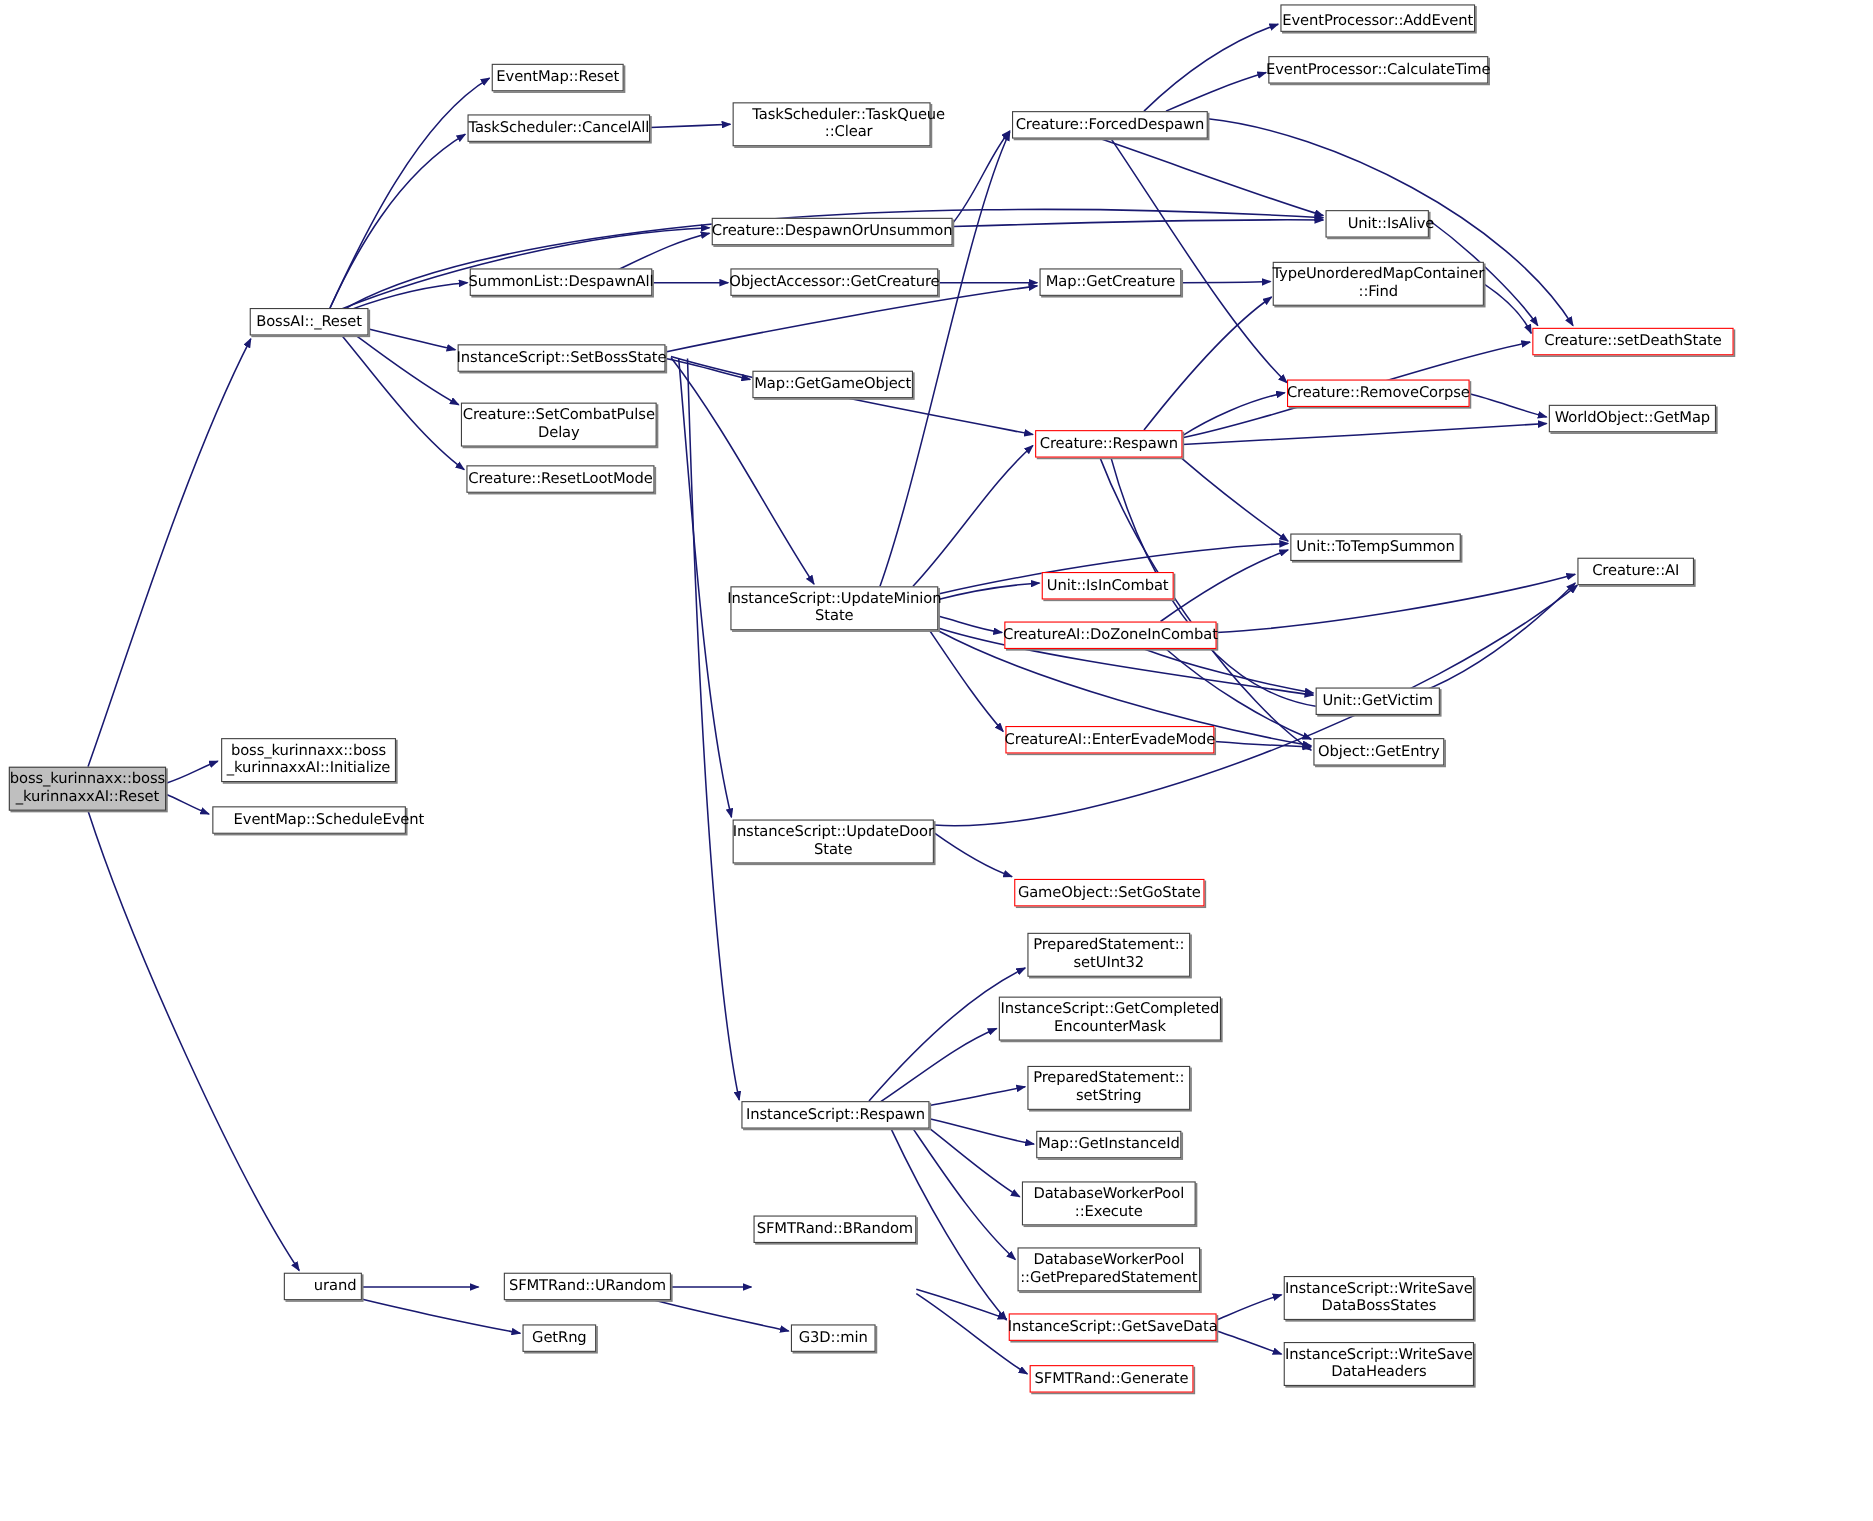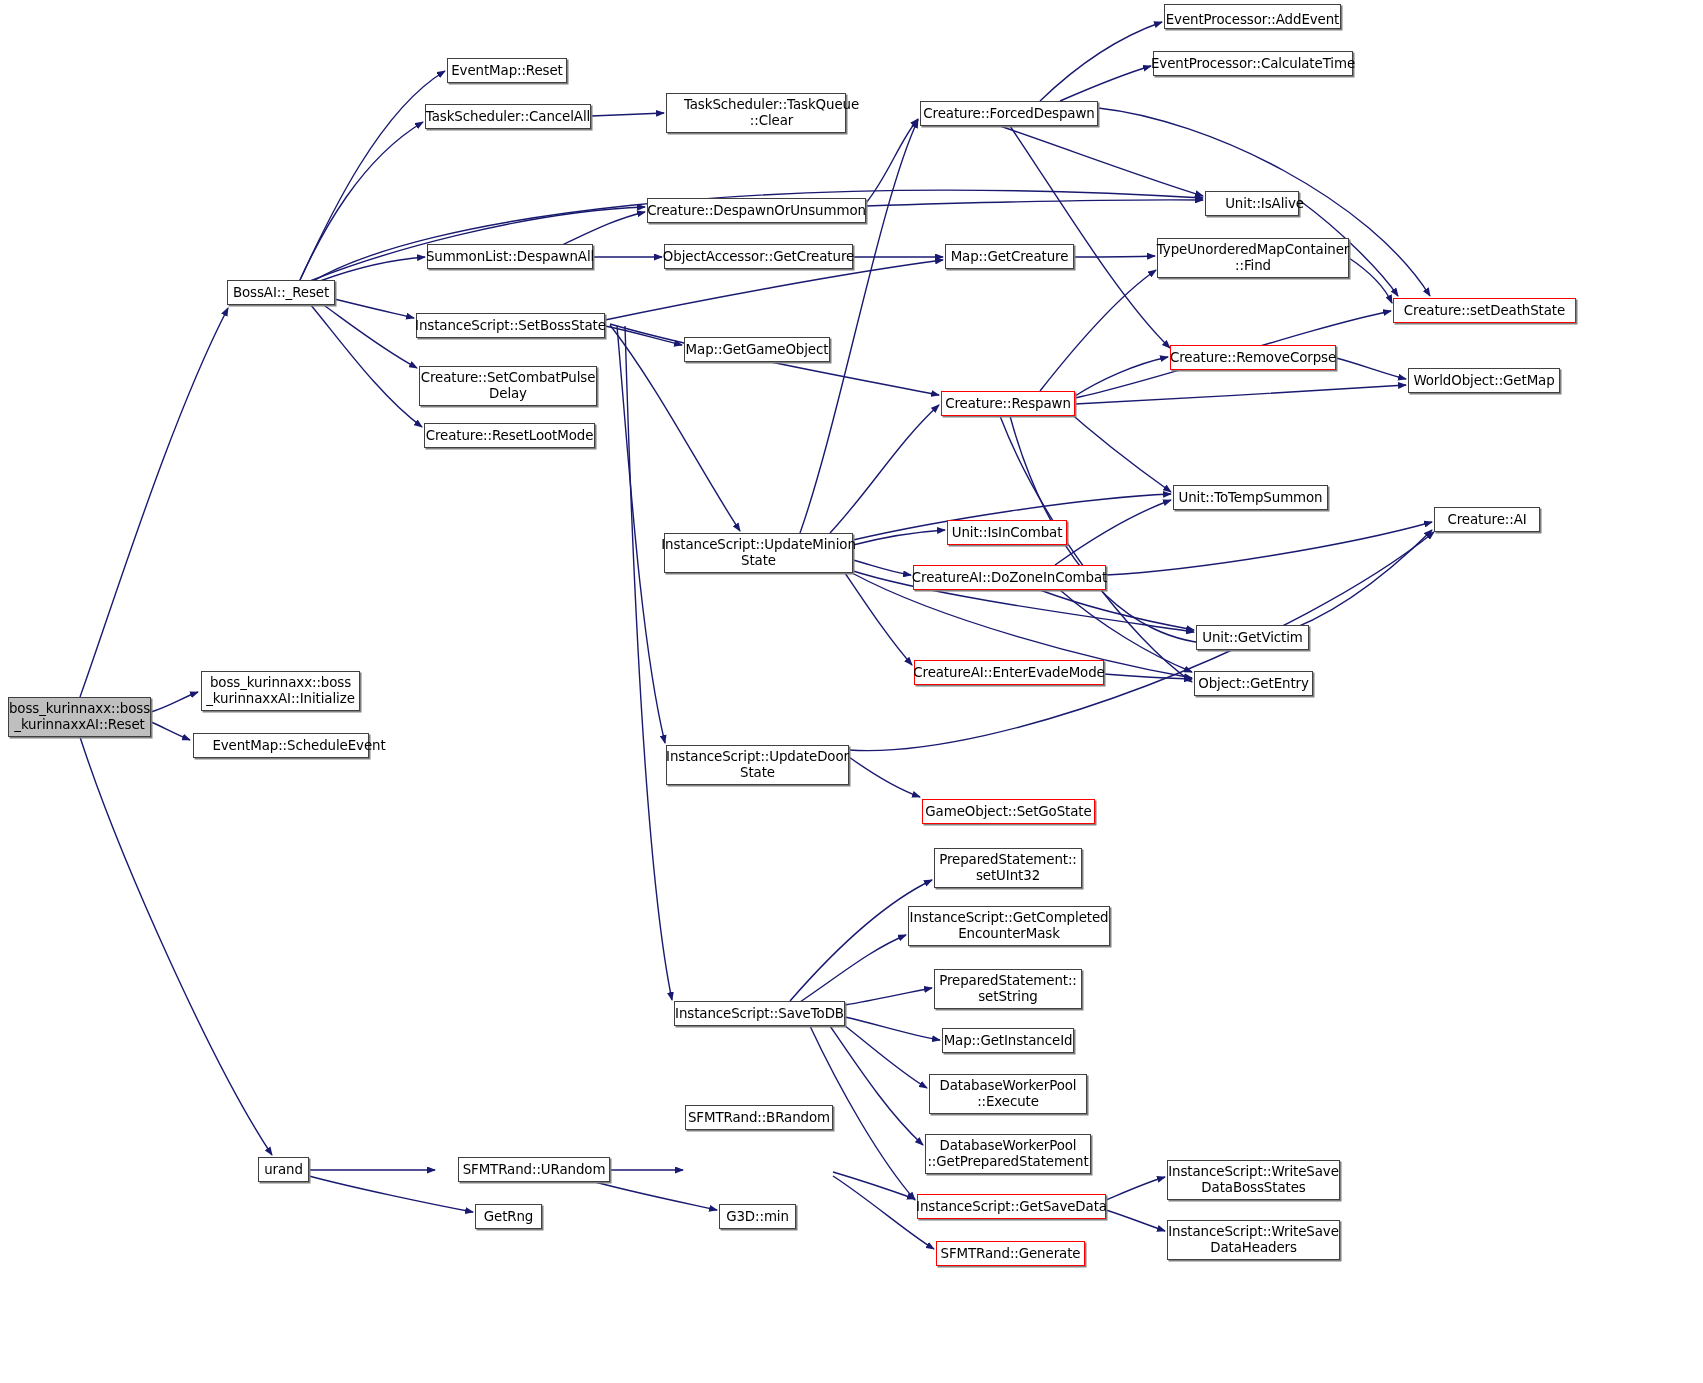--- a/index.html
+++ b/index.html
@@ -96,21 +96,21 @@
         <path d="M833,1172 C860,1180 890,1190 915,1199" fill="none" stroke="#191970" stroke-width="1.4" marker-end="url(#arrow)"></path>
         <path d="M833,1176 C870,1200 910,1235 934,1249" fill="none" stroke="#191970" stroke-width="1.4" marker-end="url(#arrow)"></path>
       </g>
   </svg>
   <div id="node-layer">
       <div class="node shadow current" style="left: 8px; top: 697px; width: 143px; height: 40px;"><span>boss_kurinnaxx::boss
 _kurinnaxxAI::Reset</span></div>
       <div class="node shadow" style="left: 201px; top: 671px; width: 159px; height: 40px;"><span>boss_kurinnaxx::boss
 _kurinnaxxAI::Initialize</span></div>
       <div class="node shadow" style="left: 193px; top: 733px; width: 176px; height: 25px; padding-left: 40px;"><span>EventMap::ScheduleEvent</span></div>
-      <div class="node shadow" style="left: 258px; top: 1157px; width: 51px; height: 25px;"><span>urand</span></div>
+      <div class="node shadow" style="left: 258px; top: 1157px; width: 71px; height: 25px; justify-content: flex-end;"><span>urand</span></div>
       <div class="node shadow" style="left: 227px; top: 280px; width: 108px; height: 25px;"><span>BossAI::_Reset</span></div>
       <div class="node shadow" style="left: 447px; top: 58px; width: 120px; height: 25px;"><span>EventMap::Reset</span></div>
       <div class="node shadow" style="left: 425px; top: 104px; width: 166px; height: 25px;"><span>TaskScheduler::CancelAll</span></div>
       <div class="node shadow" style="left: 666px; top: 93px; width: 180px; height: 40px; padding-left: 35px;"><span>TaskScheduler::TaskQueue
 ::Clear</span></div>
       <div class="node shadow" style="left: 647px; top: 198px; width: 219px; height: 25px;"><span>Creature::DespawnOrUnsummon</span></div>
       <div class="node shadow" style="left: 427px; top: 244px; width: 166px; height: 25px;"><span>SummonList::DespawnAll</span></div>
       <div class="node shadow" style="left: 664px; top: 244px; width: 189px; height: 25px;"><span>ObjectAccessor::GetCreature</span></div>
       <div class="node shadow" style="left: 945px; top: 244px; width: 129px; height: 25px;"><span>Map::GetCreature</span></div>
       <div class="node shadow" style="left: 416px; top: 313px; width: 189px; height: 25px;"><span>InstanceScript::SetBossState</span></div>
@@ -133,21 +133,21 @@
       <div class="node shadow" style="left: 664px; top: 533px; width: 189px; height: 40px;"><span>InstanceScript::UpdateMinion
 State</span></div>
       <div class="node shadow red" style="left: 947px; top: 520px; width: 120px; height: 25px;"><span>Unit::IsInCombat</span></div>
       <div class="node shadow red" style="left: 913px; top: 565px; width: 193px; height: 25px;"><span>CreatureAI::DoZoneInCombat</span></div>
       <div class="node shadow" style="left: 1196px; top: 625px; width: 113px; height: 25px;"><span>Unit::GetVictim</span></div>
       <div class="node shadow red" style="left: 914px; top: 660px; width: 190px; height: 25px;"><span>CreatureAI::EnterEvadeMode</span></div>
       <div class="node shadow" style="left: 1194px; top: 671px; width: 119px; height: 25px;"><span>Object::GetEntry</span></div>
       <div class="node shadow" style="left: 666px; top: 745px; width: 183px; height: 40px;"><span>InstanceScript::UpdateDoor
 State</span></div>
       <div class="node shadow red" style="left: 922px; top: 799px; width: 173px; height: 25px;"><span>GameObject::SetGoState</span></div>
-      <div class="node shadow" style="left: 674px; top: 1001px; width: 171px; height: 25px;"><span>InstanceScript::SaveToDB</span></div>
+      <div class="node shadow" style="left: 674px; top: 1001px; width: 171px; height: 25px;"><span>InstanceScript::Respawn</span></div>
       <div class="node shadow" style="left: 934px; top: 848px; width: 148px; height: 40px;"><span>PreparedStatement::
 setUInt32</span></div>
       <div class="node shadow" style="left: 908px; top: 906px; width: 202px; height: 40px;"><span>InstanceScript::GetCompleted
 EncounterMask</span></div>
       <div class="node shadow" style="left: 934px; top: 969px; width: 148px; height: 40px;"><span>PreparedStatement::
 setString</span></div>
       <div class="node shadow" style="left: 942px; top: 1028px; width: 132px; height: 25px;"><span>Map::GetInstanceId</span></div>
       <div class="node shadow" style="left: 929px; top: 1074px; width: 158px; height: 40px;"><span>DatabaseWorkerPool
 ::Execute</span></div>
       <div class="node shadow" style="left: 925px; top: 1134px; width: 166px; height: 40px;"><span>DatabaseWorkerPool

